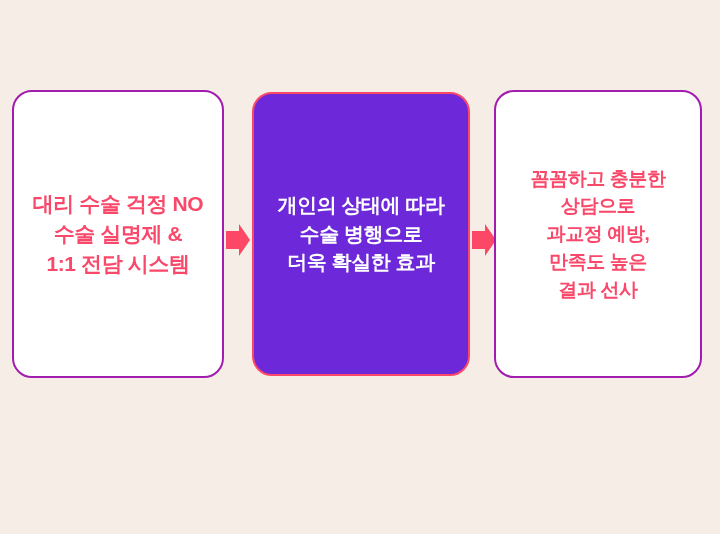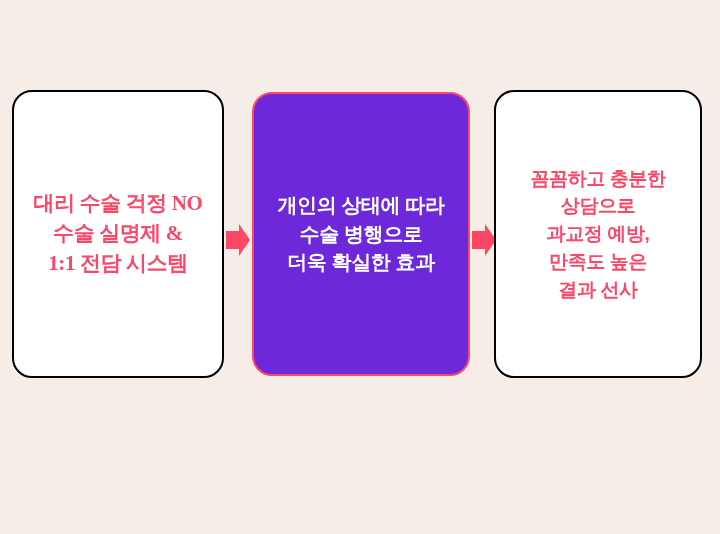--- a/index.html
+++ b/index.html
@@ -24,21 +24,21 @@
     box-sizing: border-box;
     border-radius: 20px;
     display: flex;
     align-items: center;
     justify-content: center;
     text-align: center;
   }
 
   .card-outline {
     background: #FFFFFF;
-    border: 2px solid #000000;
+    border: 2px solid #a21caf;
   }
 
   .card-filled {
     background: #6d28d9;
     border: 2px solid #FC4766;
   }
 
   .card-text {
     font-weight: 700;
     line-height: 1.42;
@@ -57,21 +57,20 @@
 
   
   #card-1 {
     left: 12px;
     top: 90px;
     width: 212px;
     height: 288px;
   }
   #card-1 .card-text {
     font-size: 21px;
-    font-family: Liberation Serif, serif;
   }
 
   
   #card-2 {
     left: 252px;
     top: 92px;
     width: 218px;
     height: 284px;
   }
   #card-2 .card-text {

